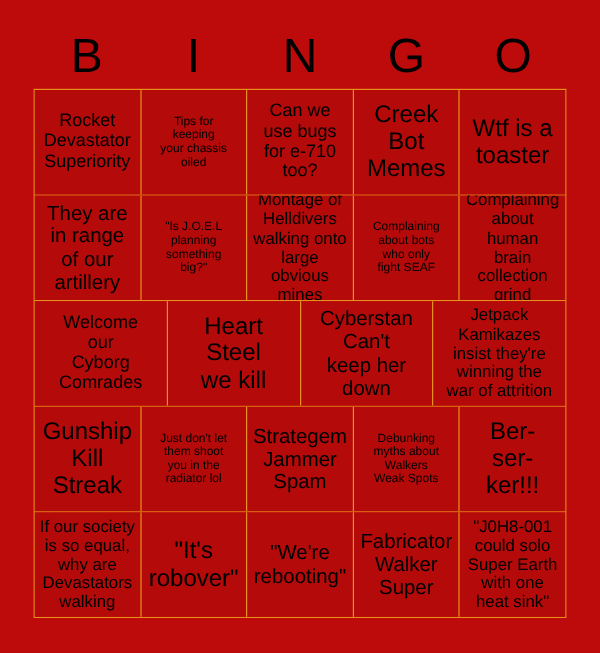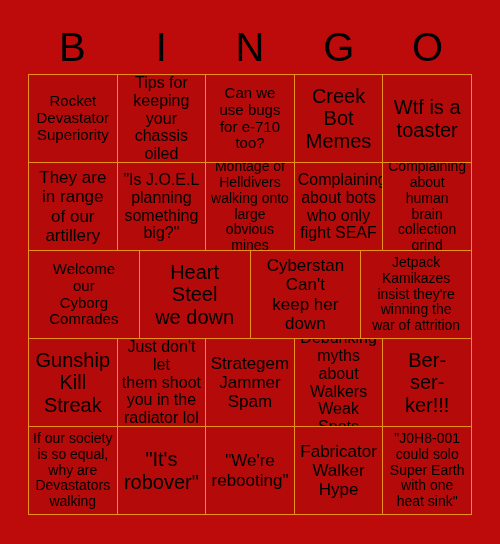--- a/index.html
+++ b/index.html
@@ -89,21 +89,21 @@
     width: 100%;
     line-height: 1.12;
     white-space: pre-line;
     word-break: normal;
   }
 
   
   .fs-xl .cell-text { font-size: 20px; }
   .fs-lg .cell-text { font-size: 17px; }
   .fs-md .cell-text { font-size: 15px; }
-  .fs-sm .cell-text { font-size: 16px; }
+  .fs-sm .cell-text { font-size: 10px; }
   .fs-xs .cell-text { font-size: 14px; }
 </style>
 </head>
 <body>
 
 <div id="card">
 
   <div id="header">
       <div class="header-letter">B</div>
       <div class="header-letter">I</div>
@@ -178,21 +178,21 @@
       <div class="bingo-row">
         <div class="bingo-cell fs-md">
           <span class="cell-text">Welcome
 our
 Cyborg
 Comrades</span>
         </div>
         <div class="bingo-cell fs-xl">
           <span class="cell-text">Heart
 Steel
-we down</span>
+we kill</span>
         </div>
         <div class="bingo-cell fs-lg">
           <span class="cell-text">Cyberstan
 Can't
 keep her
 down</span>
         </div>
         <div class="bingo-cell fs-xs">
           <span class="cell-text">Jetpack
 Kamikazes
@@ -242,21 +242,21 @@
           <span class="cell-text">"It's
 robover"</span>
         </div>
         <div class="bingo-cell fs-lg">
           <span class="cell-text">"We're
 rebooting"</span>
         </div>
         <div class="bingo-cell fs-lg">
           <span class="cell-text">Fabricator
 Walker
-Hype</span>
+Super</span>
         </div>
         <div class="bingo-cell fs-xs">
           <span class="cell-text">"J0H8-001
 could solo
 Super Earth
 with one
 heat sink"</span>
         </div>
       </div>
     </div>

